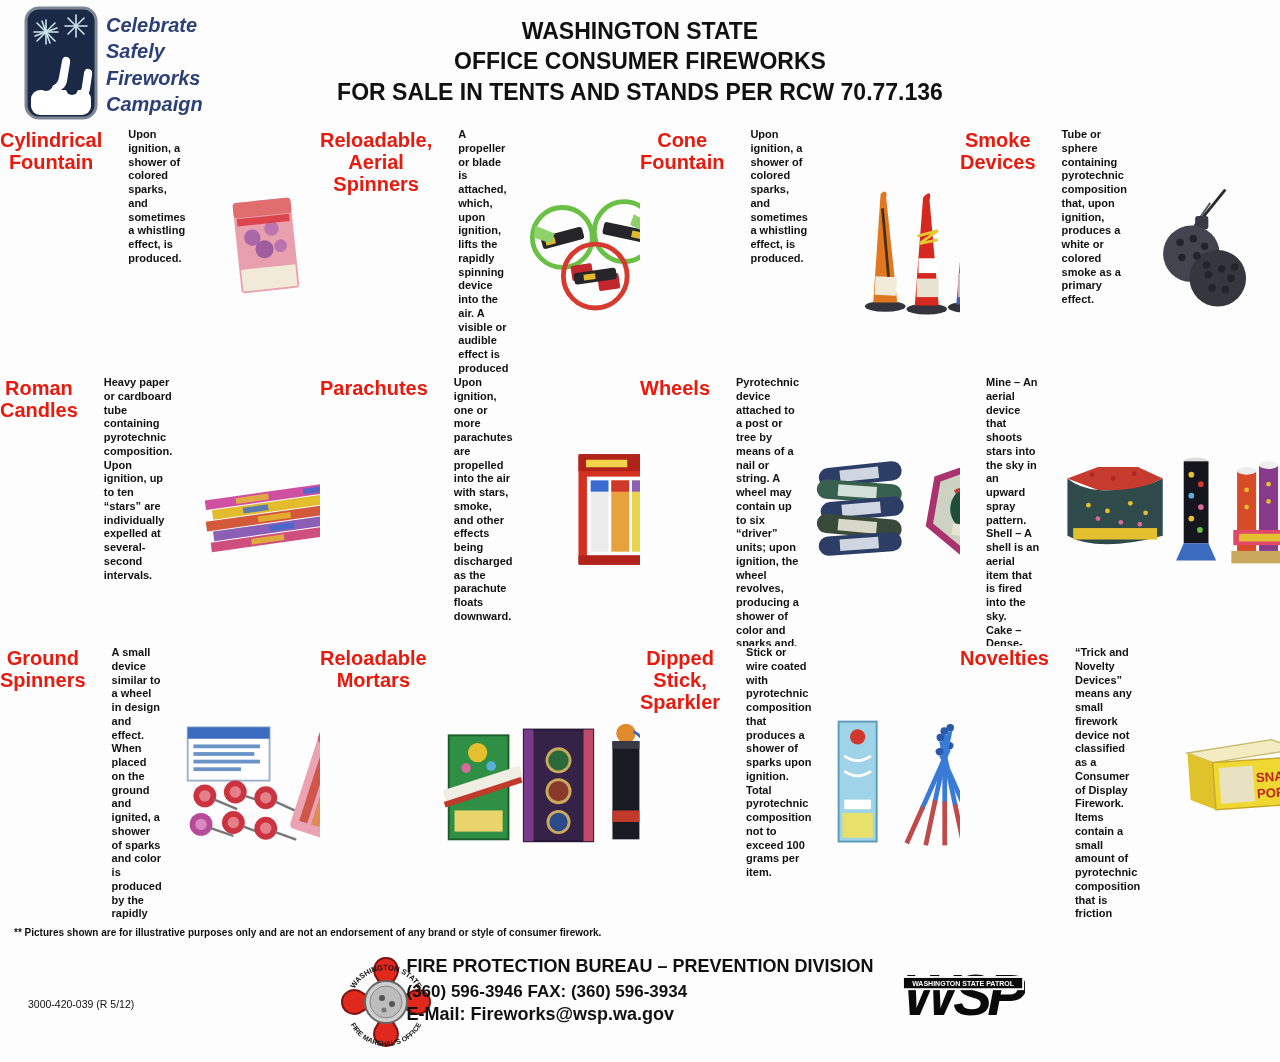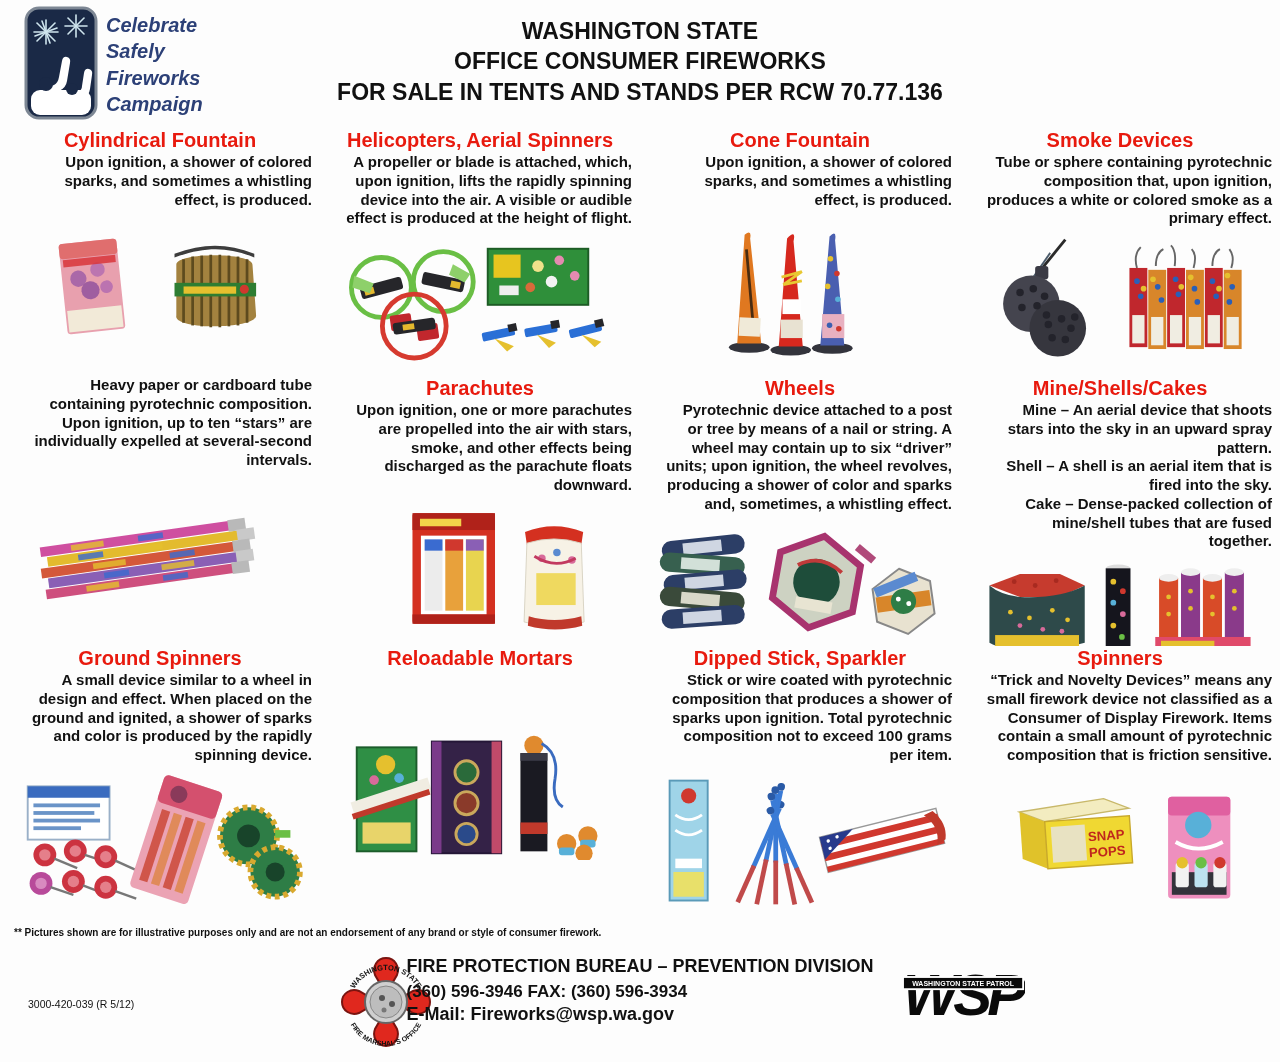--- a/index.html
+++ b/index.html
@@ -13,23 +13,23 @@
     position:relative;width:1280px;height:1062px;background:#fdfdfd;
     font-family:"Liberation Sans",sans-serif;color:var(--ink);overflow:hidden;margin:0 auto;
   }
   
   #header{position:relative;height:128px;}
   #campaign-logo{position:absolute;left:24px;top:6px;display:flex;gap:8px;}
   #campaign-text{font-style:italic;font-weight:bold;color:var(--logoText);font-size:20px;line-height:1.32;padding-top:6px;}
   #main-title{position:absolute;left:0;right:0;top:16px;text-align:center;font-weight:bold;font-size:23px;line-height:1.32;}
   
   #grid{display:grid;grid-template-columns:repeat(4,320px);grid-template-rows:248px 270px 277px;}
-  .cell{display:flex;flex-direction:column;overflow:hidden;}
+  .cell{display:flex;flex-direction:row;overflow:hidden;}
   .cell-title{margin:1px 0 2px;text-align:center;color:var(--red);font-size:20px;font-weight:bold;line-height:1.1;}
-  .cell-desc{margin:0 8px 0 26px;font-size:15px;font-weight:bold;line-height:1.25;white-space:pre-line;text-align:right;}
+  .cell-desc{margin:0 8px 0 26px;font-size:11px;font-weight:bold;line-height:1.25;white-space:pre-line;}
   .cell-img{flex:1;display:flex;align-items:center;justify-content:center;padding:4px 0 8px;}
   .cell-img svg{display:block;}
   
   #footer{position:relative;height:139px;}
   #disclaimer{padding:4px 0 0 14px;font-size:10px;font-weight:bold;}
   #fm-logo{position:absolute;left:334px;top:27px;}
   #footer-center{position:absolute;left:50%;transform:translateX(-50%);top:33px;text-align:left;font-weight:bold;white-space:nowrap;}
   #footer-center .l1{font-size:18px;}
   #footer-center .l2{font-size:17px;margin-top:5px;}
   #footer-center .l3{font-size:18px;margin-top:2px;}
@@ -115,21 +115,21 @@
           </g>
           <path d="M166 38 C200 26 224 26 254 38 L254 34 C224 22 198 22 166 34 Z" fill="#3d3d3d"></path>
           <rect x="166" y="66" width="90" height="15" fill="#2e7d32"></rect>
           <rect x="176" y="70" width="58" height="8" fill="#e5c02e"></rect>
           <circle cx="243" cy="73" r="5" fill="#d0382e"></circle>
         </svg>
       </div>
     </div>
 
     <div class="cell">
-      <div class="cell-title">Helicopters, Aerial Spinners</div>
+      <div class="cell-title">Reloadable, Aerial Spinners</div>
       <div class="cell-desc">A propeller or blade is attached, which, upon ignition, lifts the rapidly spinning device into the air.  A visible or audible effect is produced at the height of flight.</div>
       <div class="cell-img">
         <svg width="290" height="126" viewBox="0 0 300 130">
           <circle cx="48" cy="52" r="31" fill="none" stroke="#6abf45" stroke-width="5"></circle>
           <g transform="rotate(-15 48 52)">
               <rect x="26" y="46" width="44" height="13" rx="3" fill="#26262a"></rect>
               <rect x="30" y="49" width="10" height="7" fill="#e5b92e"></rect>
             </g>
           <path d="M20 40 l20 8 l-4 10 l-18 -6 z" fill="#8ed06a"></path>
           <circle cx="112" cy="46" r="31" fill="none" stroke="#6abf45" stroke-width="5"></circle>
@@ -271,20 +271,21 @@
                 <rect x="223" y="88" width="13" height="30"></rect>
               <rect x="243" y="86" width="13" height="30"></rect>
                 <rect x="263" y="88" width="13" height="30"></rect>
             </g>
           </g>
         </svg>
       </div>
     </div>
 
     <div class="cell">
+      <div class="cell-title">Roman Candles</div>
       <div class="cell-desc">Heavy paper or cardboard tube containing pyrotechnic composition.  Upon ignition, up to ten “stars” are individually expelled at several-second intervals.</div>
       <div class="cell-img">
         <svg width="290" height="120" viewBox="0 0 300 120">
           <g transform="rotate(-8 150 60)">
             <rect x="28" y="34" width="210" height="10" fill="#cf4fa0"></rect>
             <rect x="34" y="45" width="214" height="10" fill="#e3bb2e"></rect>
             <rect x="26" y="56" width="216" height="10" fill="#d4583a"></rect>
             <rect x="32" y="67" width="212" height="10" fill="#8a5fb5"></rect>
             <rect x="28" y="78" width="210" height="10" fill="#ce4f7e"></rect>
             <g fill="#e5c02e" opacity=".8">
@@ -381,21 +382,20 @@
             <rect x="-24" y="-24" width="46" height="10" fill="#5a8ad0" transform="rotate(-14)"></rect>
             <circle cx="0" cy="0" r="13" fill="#2e7d46"></circle>
             <circle cx="-5" cy="-3" r="2.5" fill="#fff"></circle>
               <circle cx="5" cy="3" r="2.5" fill="#fff"></circle>
           </g>
         </svg>
       </div>
     </div>
 
     <div class="cell">
-      <div class="cell-title">Mine/Shells/Cakes</div>
       <div class="cell-desc">Mine – An aerial device that shoots stars into the sky in an upward spray pattern.
 Shell – A shell is an aerial item that is fired into the sky.
 Cake – Dense-packed collection of mine/shell tubes that are fused together.</div>
       <div class="cell-img">
         <svg width="300" height="122" viewBox="0 0 310 128">
           <g>
             <polygon points="18,32 50,20 92,20 118,32 92,44 50,44" fill="#c63b2e"></polygon>
             <path d="M18 32 L18 92 Q50 110 118 92 L118 32 Q92 46 50 44 Q30 42 18 32 Z" fill="#2e4a4a"></path>
             <g fill="#e5c02e">
                 <circle cx="40" cy="60" r="2.5"></circle>
@@ -615,21 +615,21 @@
             <circle cx="186" cy="58" r="1.8" fill="#fff"></circle>
               <circle cx="196" cy="56" r="1.8" fill="#fff"></circle>
               <circle cx="186" cy="66" r="1.8" fill="#fff"></circle>
             <path d="M290 56 q14 16 6 34 l10 -4 q6 -16 -6 -32 Z" fill="#c0392b"></path>
           </g>
         </svg>
       </div>
     </div>
 
     <div class="cell">
-      <div class="cell-title">Spinners</div>
+      <div class="cell-title">Novelties</div>
       <div class="cell-desc">“Trick and Novelty Devices” means any small firework device not classified as a Consumer of Display Firework.  Items contain a small amount of pyrotechnic composition that is friction sensitive.</div>
       <div class="cell-img">
         <svg width="280" height="132" viewBox="0 0 290 140">
           <g transform="rotate(-4 100 60)">
             <polygon points="40,34 130,26 156,38 66,46" fill="#f3ecc0" stroke="#c8b86a" stroke-width="1.5"></polygon>
             <polygon points="40,34 66,46 66,96 40,84" fill="#e0c22a"></polygon>
             <rect x="66" y="46" width="90" height="50" fill="#f0d832" stroke="#c8a82a" stroke-width="1.5"></rect>
             <rect x="72" y="52" width="36" height="38" fill="#e8e2c2"></rect>
             <text x="130" y="70" text-anchor="middle" font-size="14" font-weight="bold" fill="#c0271d" font-family="Liberation Sans, sans-serif">SNAP</text>
             <text x="130" y="87" text-anchor="middle" font-size="14" font-weight="bold" fill="#c0271d" font-family="Liberation Sans, sans-serif">POPS</text>

